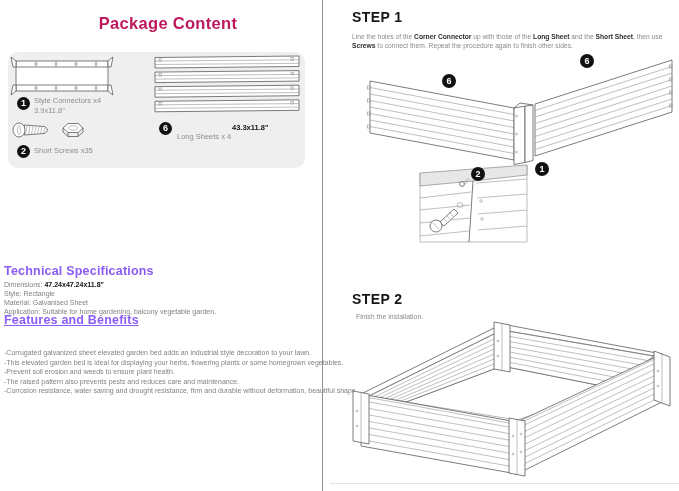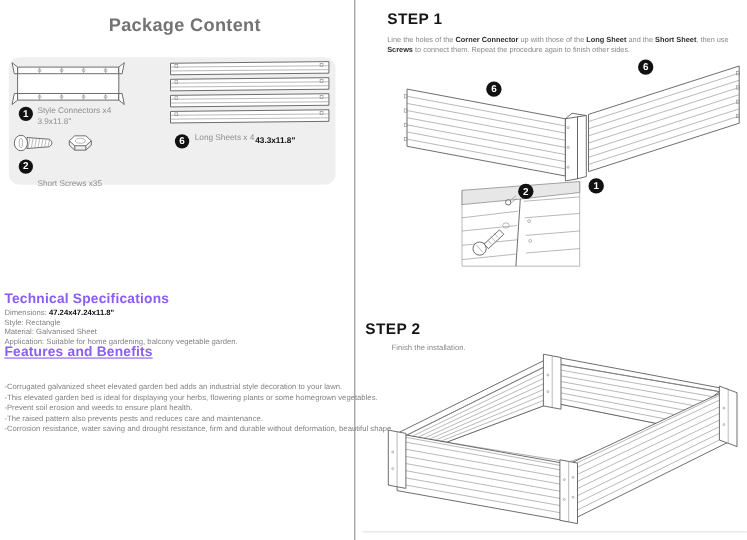--- a/index.html
+++ b/index.html
@@ -2,21 +2,21 @@
 <html><head>
 <meta charset="utf-8">
 <style>
   * { margin:0; padding:0; box-sizing:border-box; }
   html,body { background:#ffffff; }
   body { width:679px; height:491px; position:relative; font-family:"Liberation Sans", "DejaVu Sans", sans-serif; color:#1a1a1a; overflow:hidden; }
   .page { position:absolute; inset:0; }
   .abs { position:absolute; }
 
   
-  .pkg-title { left:10px; top:14px; width:316px; text-align:center; font-size:16.5px; font-weight:bold; letter-spacing:.3px; color:#737373; }
+  .pkg-title { left:10px; top:14px; width:316px; text-align:center; font-size:16.5px; font-weight:bold; letter-spacing:.3px; color:#be185d; }
   .pkg-box { left:8px; top:52px; width:297px; height:116px; background:#efefef; border-radius:10px; }
   .pkg-box .abs { position:absolute; }
   .badge { width:13px; height:13px; border-radius:50%; background:#111; color:#fff; font-size:9px; font-weight:bold; display:flex; align-items:center; justify-content:center; line-height:1; }
   .item-label { font-size:7.5px; color:#8e8e8e; white-space:nowrap; }
   .item-size-bold { font-size:7.5px; color:#111; font-weight:bold; white-space:nowrap; }
 
   .sec-title { font-size:12.5px; font-weight:bold; color:#8b5cf6; letter-spacing:.2px; }
   .spec-line { font-size:7px; color:#828282; white-space:nowrap; }
   .spec-line b { color:#111; }
   .feat-line { font-size:7px; color:#828282; white-space:nowrap; line-height:9.6px; }
@@ -74,21 +74,21 @@
       <path class="lineart-thin" d="M15,7.7 L13.6,16.5 M18,7.9 L16.6,16.3 M21,8.1 L19.6,16.1 M24,8.3 L22.6,15.9 M27,8.6 L25.6,15.7 M30,8.8 L28.6,15.4 M33,9.2 L31.8,15"></path>
     </svg>
 
     <svg class="abs" style="left:52px;top:68px;" width="26" height="20" viewBox="0 0 26 20">
       <path class="whiteface" d="M3,8 L8,3.5 L18,3.5 L23,8 L18,12.5 L8,12.5 Z"></path>
       <path class="lineart" d="M3,8 L3,12 L8,16.5 L18,16.5 L23,12 L23,8 M8,12.5 L8,16.5 M18,12.5 L18,16.5"></path>
       <ellipse class="lineart-thin" cx="13" cy="8" rx="4.5" ry="2.2"></ellipse>
     </svg>
 
     <span class="abs badge" style="left:9px;top:93px;">2</span>
-    <div class="abs item-label" style="left:26px;top:110px;">Short Screws x35</div>
+    <div class="abs item-label" style="left:26px;top:94px;">Short Screws x35</div>
 
     <svg class="abs" style="left:144px;top:3px;" width="150" height="60" viewBox="0 0 150 60">
       <g class="whiteface">
         <path d="M3,2.5 L147,1 L147,11.5 L3,13 Z"></path>
         <path d="M3,17.1 L147,15.6 L147,26.1 L3,27.6 Z"></path>
         <path d="M3,31.7 L147,30.2 L147,40.7 L3,42.2 Z"></path>
         <path d="M3,46.3 L147,44.8 L147,55.3 L3,56.8 Z"></path>
       </g>
       <path class="lineart-thin" d="M3,6 L147,4.8 M3,9.5 L147,8.3 M3,20.6 L147,19.4 M3,24.1 L147,22.9 M3,35.2 L147,34 M3,38.7 L147,37.5 M3,49.8 L147,48.6 M3,53.3 L147,52.1"></path>
       <g class="lineart-thin">
@@ -97,21 +97,21 @@
         <rect x="7" y="18.4" width="2.6" height="2.6"></rect>
           <rect x="139" y="17.2" width="2.6" height="2.6"></rect>
         <rect x="7" y="33" width="2.6" height="2.6"></rect>
           <rect x="139" y="31.8" width="2.6" height="2.6"></rect>
         <rect x="7" y="47.6" width="2.6" height="2.6"></rect>
           <rect x="139" y="46.4" width="2.6" height="2.6"></rect>
       </g>
     </svg>
 
     <span class="abs badge" style="left:151px;top:70px;">6</span>
-    <div class="abs item-label" style="left:169px;top:68px;">Long Sheets x 4</div>
+    <div class="abs item-label" style="left:169px;top:80px;">Long Sheets x 4</div>
     <div class="abs item-size-bold" style="left:224px;top:71px;">43.3x11.8"</div>
   </div>
 
   <div class="abs sec-title" style="left:4px;top:264px;">Technical Specifications</div>
   <div class="abs spec-line" style="left:4px;top:281px;"><span>Dimensions: </span><b>47.24x47.24x11.8"</b></div>
   <div class="abs spec-line" style="left:4px;top:290px;">Style: Rectangle</div>
   <div class="abs spec-line" style="left:4px;top:299px;">Material: Galvanised Sheet</div>
   <div class="abs spec-line" style="left:4px;top:308px;">Application: Suitable for home gardening, balcony vegetable garden.</div>
 
   <div class="abs sec-title" style="left:4px;top:313px;text-decoration:underline;">Features and Benefits</div>
@@ -175,21 +175,21 @@
 
     <circle class="whiteface" cx="122" cy="132" r="2.4"></circle>
     <path class="lineart-thin" d="M124,130 L129,126 M124.5,132.5 L129.5,128.5"></path>
   </svg>
 
   <span class="abs badge" style="left:442px;top:74px;width:14px;height:14px;">6</span>
   <span class="abs badge" style="left:580px;top:54px;width:14px;height:14px;">6</span>
   <span class="abs badge" style="left:535px;top:162px;width:14px;height:14px;">1</span>
   <span class="abs badge" style="left:471px;top:167px;width:14px;height:14px;">2</span>
 
-  <div class="abs step-title" style="left:332px;top:291px;">STEP 2</div>
+  <div class="abs step-title" style="left:352px;top:291px;">STEP 2</div>
   <div class="abs step2-text">Finish the installation.</div>
 
   <svg class="abs" style="left:340px;top:316px;" width="339" height="170" viewBox="0 0 339 170">
 
     <path d="M162,50 L272,72 L177,104 L66,86 Z" fill="#ffffff" stroke="#8a8a8a" stroke-width="0.6"></path>
 
     <path class="whiteface" d="M29,80 L162,14 L162,50 L66,86 Z"></path>
     <path class="lineart-thin" d="M34.3,80.9L162,19.1M39.6,81.7L162,24.3M44.9,82.6L162,29.4M50.1,83.4L162,34.6M55.4,84.3L162,39.7M60.7,85.1L162,44.9"></path>
 
     <path class="whiteface" d="M162,14 L314,40 L272,72 L162,50 Z"></path>

